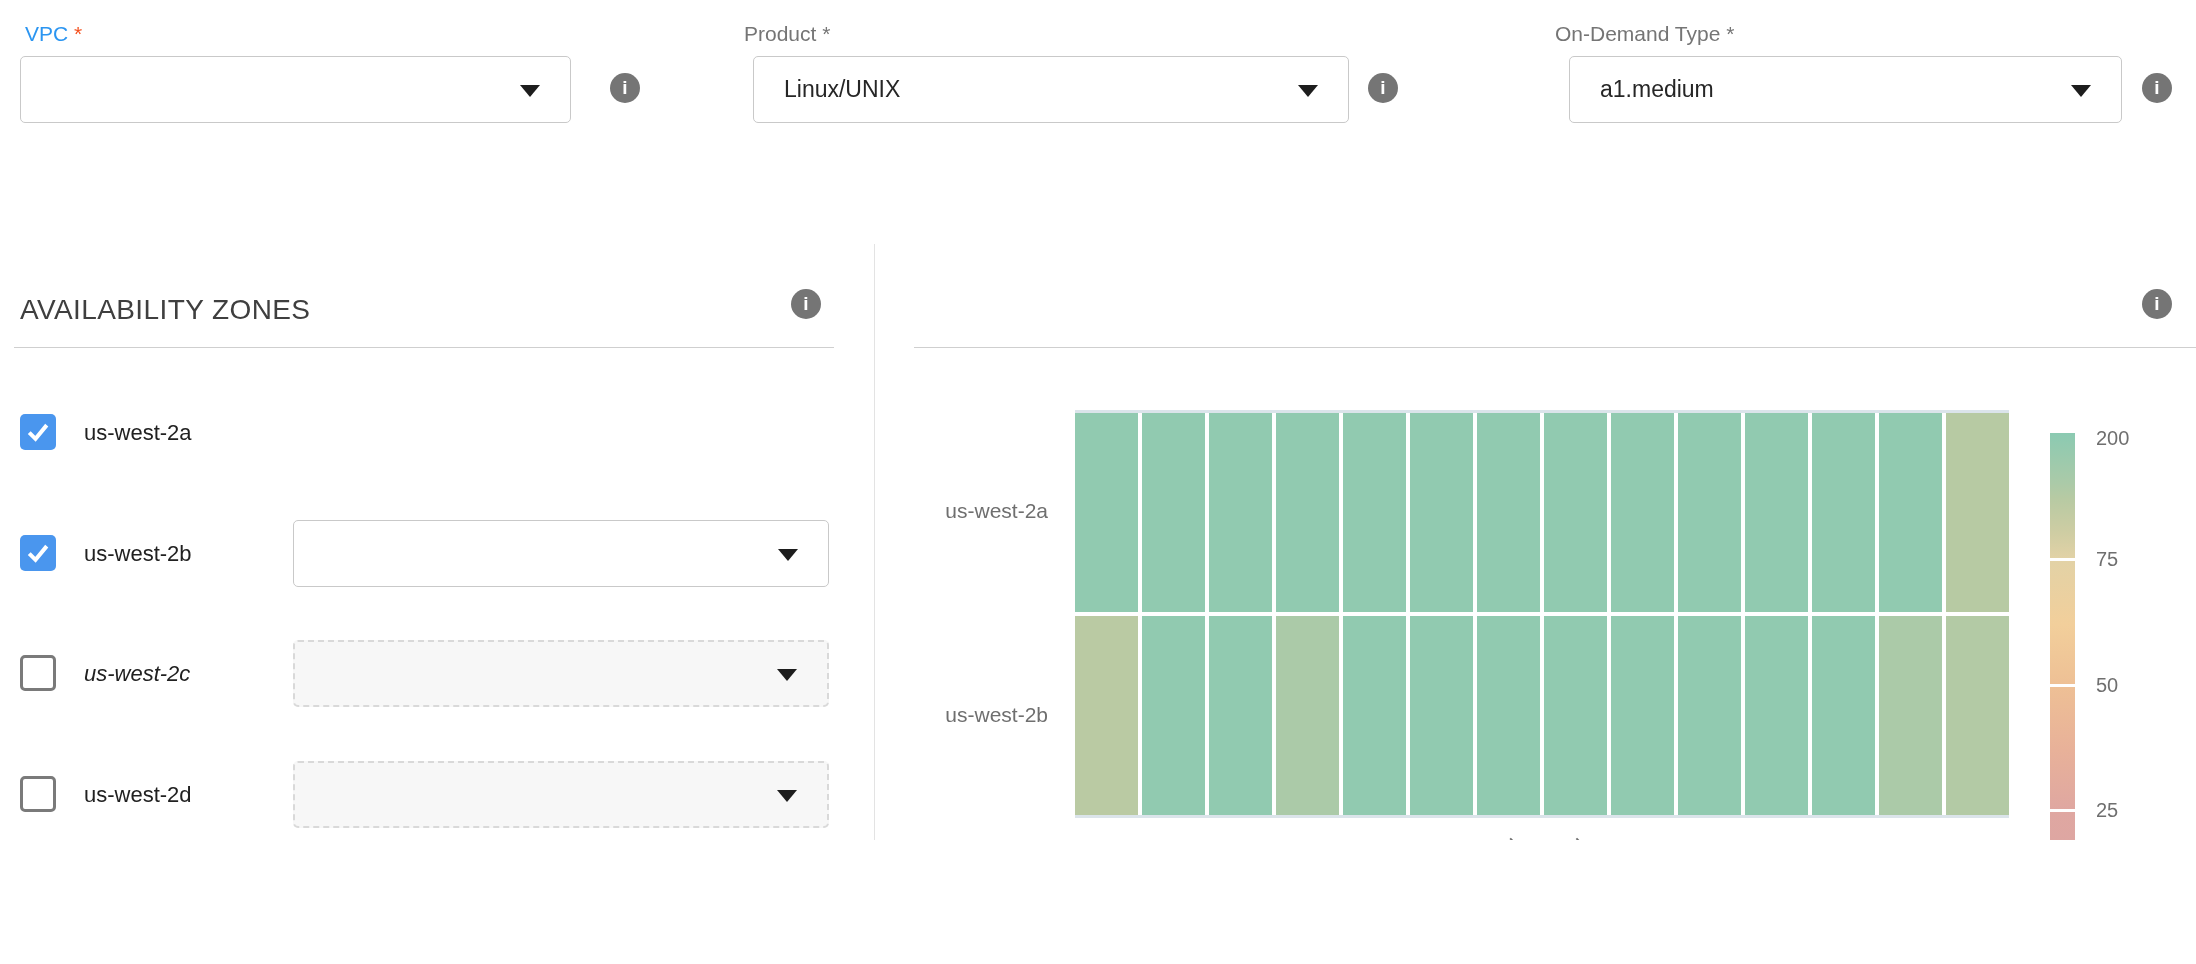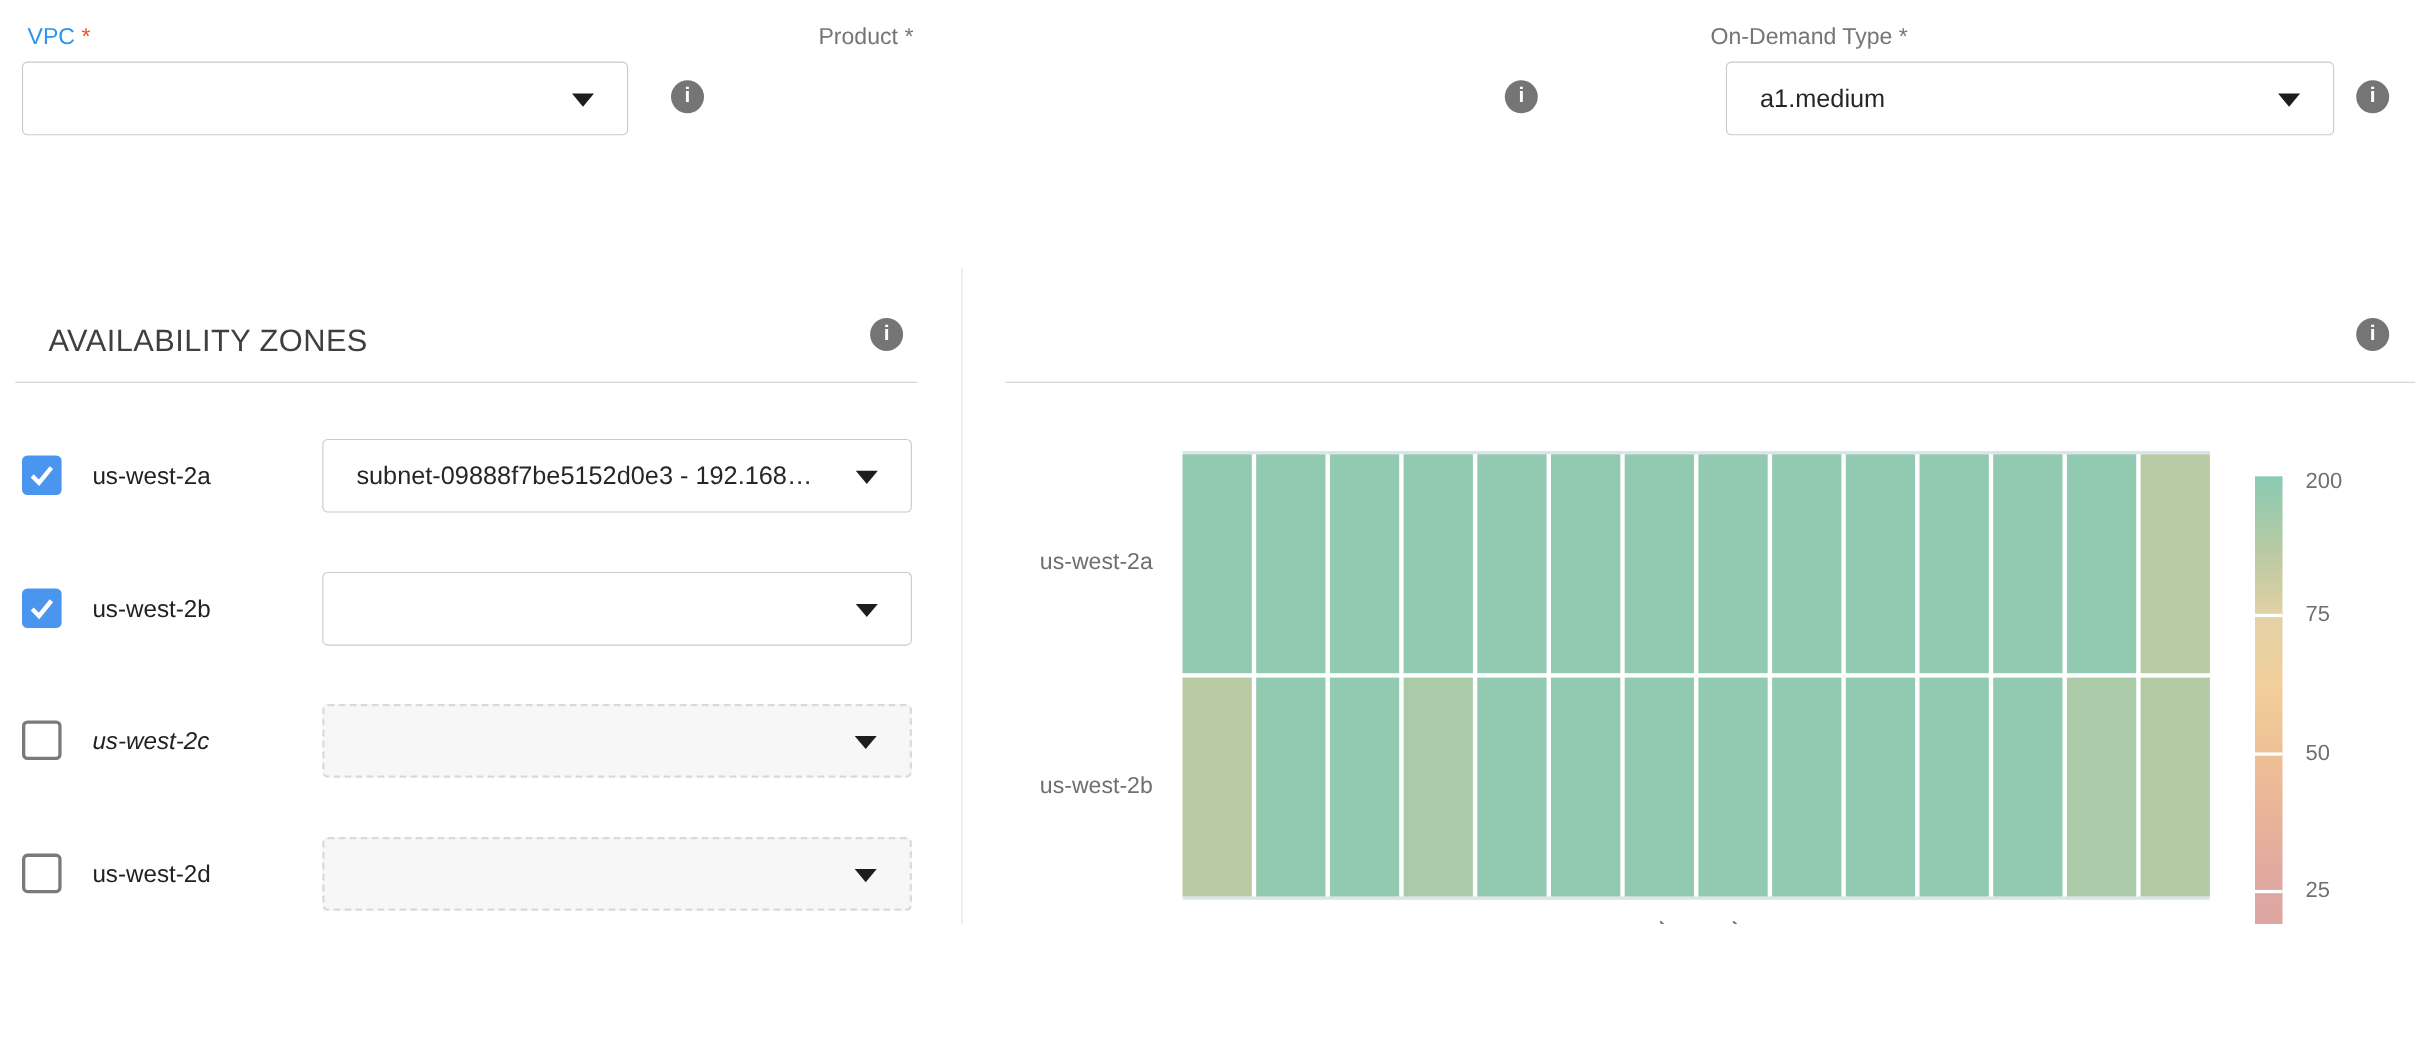--- a/index.html
+++ b/index.html
@@ -17,21 +17,21 @@
   .select .val { white-space:nowrap; overflow:hidden; }
   .arrow { position:absolute; right:30px; top:50%; margin-top:-5px; width:0; height:0;
            border-left:10px solid transparent; border-right:10px solid transparent;
            border-top:12px solid #1d1d1d; }
   .select.empty { background:#f7f7f7; border:2px dashed #d9d9d9; }
   .info { position:absolute; width:30px; height:30px; border-radius:50%; background:#757575;
           color:#fff; font-size:19px; font-weight:bold; text-align:center; line-height:30px;
           cursor:pointer; }
 
   
-  .section-title { position:absolute; font-size:28px; color:#3f3f3f; letter-spacing:0.4px;margin-left:24px; }
+  .section-title { position:absolute; font-size:28px; color:#3f3f3f; letter-spacing:0.4px; }
   .h-divider { position:absolute; height:1px; background:#cfcfcf; }
   .v-divider { position:absolute; width:1px; background:#e3e3e3; }
 
   
   .zone-row { position:absolute; left:0; height:67px; width:874px; }
   .checkbox { position:absolute; left:20px; top:15px; width:36px; height:36px; border-radius:5px; cursor:pointer; }
   .checkbox.checked { background:#4a96ee; }
   .checkbox.unchecked { background:#fff; border:3px solid #7a7a7a; }
   .checkbox svg { position:absolute; left:3px; top:3px; }
   .zone-label { position:absolute; left:84px; top:0; height:67px; display:flex; align-items:center;
@@ -64,20 +64,24 @@
   </div>
   <div class="select" style="left:20px; top:56px; width:551px;">
     <span class="arrow"></span>
   </div>
   <div class="info" style="left:610px; top:73px;">i</div>
 
   <div class="field-label" style="left:744px; top:22px;">
     <span>Product</span>
     <span>*</span>
   </div>
+  <div class="select" style="left:753px; top:56px; width:596px;">
+    <span class="val">Linux/UNIX</span>
+    <span class="arrow"></span>
+  </div>
   <div class="info" style="left:1368px; top:73px;">i</div>
 
   <div class="field-label" style="left:1555px; top:22px;">
     <span>On-Demand Type</span>
     <span>*</span>
   </div>
   <div class="select" style="left:1569px; top:56px; width:553px;">
     <span class="val">a1.medium</span>
     <span class="arrow"></span>
   </div>
@@ -88,24 +92,20 @@
   <div class="h-divider" style="left:14px; top:347px; width:820px;"></div>
 
   <div id="zones">
       <div class="zone-row" style="top: 399px;">
         <div class="checkbox checked">
           <svg width="30" height="30" viewBox="0 0 24 24">
             <polyline points="5,12.5 10,17.5 19,6.5" fill="none" stroke="#ffffff" stroke-width="3.2"></polyline>
           </svg>
         </div>
         <div class="zone-label">us-west-2a</div>
-        <div class="select zone-select">
-          <span class="val">subnet-09888f7be5152d0e3 - 192.168…</span>
-          <span class="arrow"></span>
-        </div>
       </div>
       <div class="zone-row" style="top: 520px;">
         <div class="checkbox checked">
           <svg width="30" height="30" viewBox="0 0 24 24">
             <polyline points="5,12.5 10,17.5 19,6.5" fill="none" stroke="#ffffff" stroke-width="3.2"></polyline>
           </svg>
         </div>
         <div class="zone-label">us-west-2b</div>
         <div class="select zone-select">
           <span class="arrow"></span>

